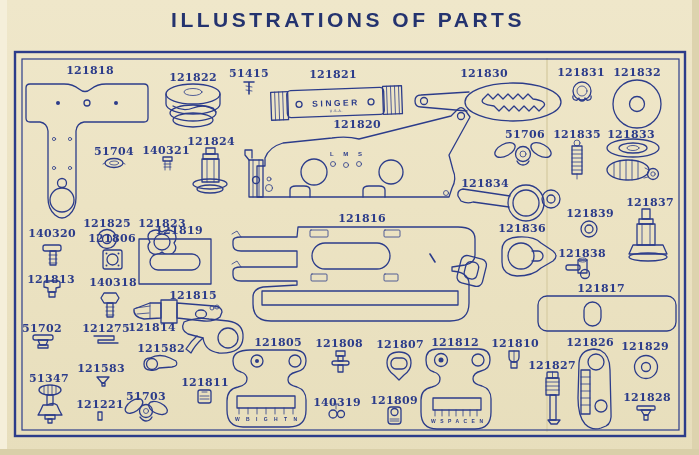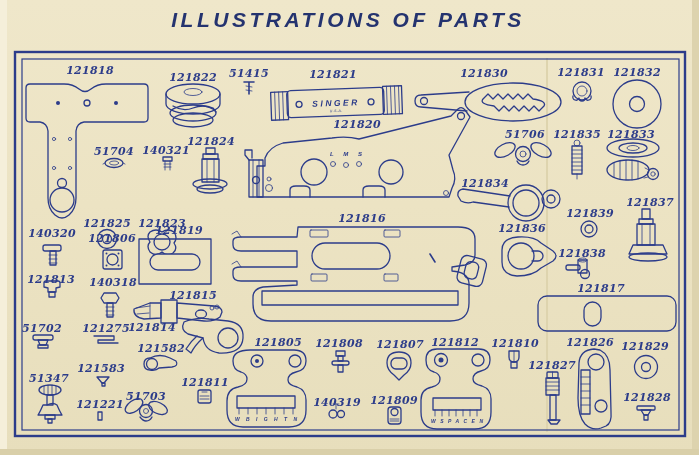--- a/index.html
+++ b/index.html
@@ -1,20 +1,19 @@
 <!DOCTYPE html>
 <html><head>
 <meta charset="utf-8">
 <style>
   html,body{margin:0;padding:0;background:#888;}
   .page{
     position:relative;width:699px;height:455px;overflow:hidden;
     background:linear-gradient(180deg,#efe7ca 0%,#ece3c3 45%,#e7debc 100%);
     font-family:"Liberation Sans",sans-serif;
-    font-style:italic;
   }
   svg{position:absolute;left:0;top:0;}
   .ink{stroke:#2c3c8a;fill:none;stroke-width:1.3;stroke-linecap:round;stroke-linejoin:round;}
   .ink2{stroke:#2c3c8a;fill:none;stroke-width:1.6;stroke-linecap:round;stroke-linejoin:round;}
   .thin{stroke:#2c3c8a;fill:none;stroke-width:0.8;stroke-linecap:round;}
   .fill{fill:#2c3c8a;stroke:none;}
   .frameA{stroke:#2c3c8a;fill:none;stroke-width:2.4;}
   .frameB{stroke:#2c3c8a;fill:none;stroke-width:1.2;}
   .title{font-family:"Liberation Sans",sans-serif;font-size:21px;font-weight:700;
          letter-spacing:3.5px;fill:#24336f;text-anchor:middle;}

